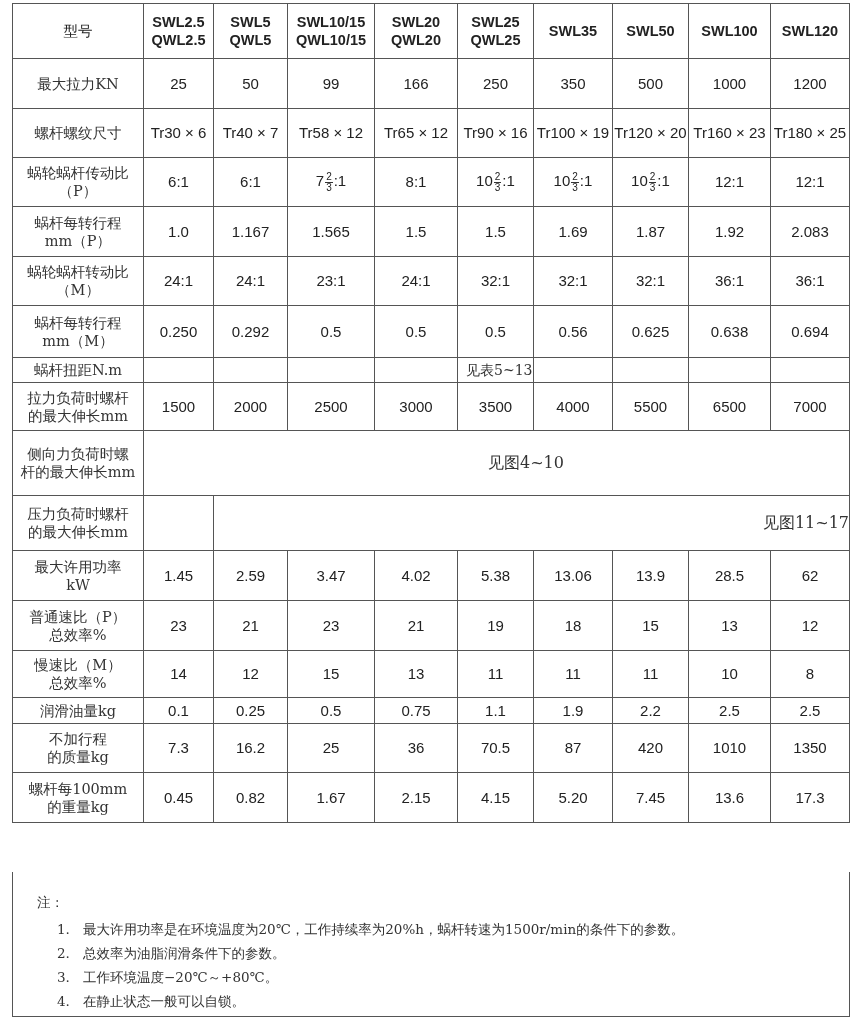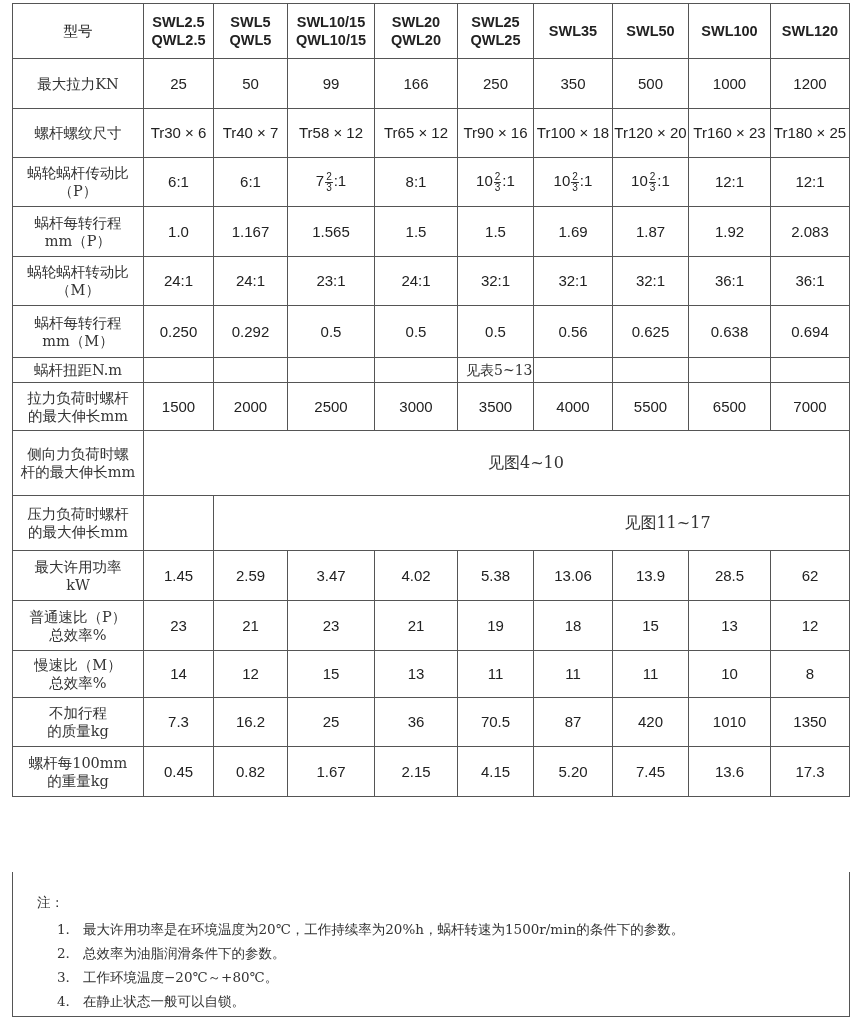--- a/index.html
+++ b/index.html
@@ -100,21 +100,21 @@
           <td>1000</td>
           <td>1200</td>
         </tr>
         <tr style="height: 49px;">
           <td class="label">螺杆螺纹尺寸</td>
           <td>Tr30 × 6</td>
           <td>Tr40 × 7</td>
           <td>Tr58 × 12</td>
           <td>Tr65 × 12</td>
           <td>Tr90 × 16</td>
-          <td>Tr100 × 18</td>
+          <td>Tr100 × 19</td>
           <td>Tr120 × 20</td>
           <td>Tr160 × 23</td>
           <td>Tr180 × 25</td>
         </tr>
         <tr style="height: 49px;">
           <td class="label">
             <div>蜗轮蜗杆传动比</div>
             <div>（P）</div>
           </td>
           <td><span>6</span><span>:1</span></td>
@@ -217,21 +217,21 @@
             <div>杆的最大伸长mm</div>
           </td>
           <td colspan="9" class="note-span" style="text-align: left; padding-left: 344px;">见图4~10</td>
         </tr>
         <tr style="height: 55px;">
           <td class="label">
             <div>压力负荷时螺杆</div>
             <div>的最大伸长mm</div>
           </td>
           <td></td>
-          <td colspan="8" class="note-span" style="text-align: center; padding-left: 272px;">见图11~17</td>
+          <td colspan="8" class="note-span" style="text-align: right; padding-left: 272px;">见图11~17</td>
         </tr>
         <tr style="height: 50px; padding-left: 43px;">
           <td class="label">
             <div>最大许用功率</div>
             <div>kW</div>
           </td>
           <td>1.45</td>
           <td>2.59</td>
           <td>3.47</td>
           <td>4.02</td>
@@ -263,20 +263,32 @@
           </td>
           <td>14</td>
           <td>12</td>
           <td>15</td>
           <td>13</td>
           <td>11</td>
           <td>11</td>
           <td>11</td>
           <td>10</td>
           <td>8</td>
+        </tr>
+        <tr style="height: 26px;">
+          <td class="label">润滑油量kg</td>
+          <td>0.1</td>
+          <td>0.25</td>
+          <td>0.5</td>
+          <td>0.75</td>
+          <td>1.1</td>
+          <td>1.9</td>
+          <td>2.2</td>
+          <td>2.5</td>
+          <td>2.5</td>
         </tr>
         <tr style="height: 49px;">
           <td class="label">
             <div>不加行程</div>
             <div>的质量kg</div>
           </td>
           <td>7.3</td>
           <td>16.2</td>
           <td>25</td>
           <td>36</td>

